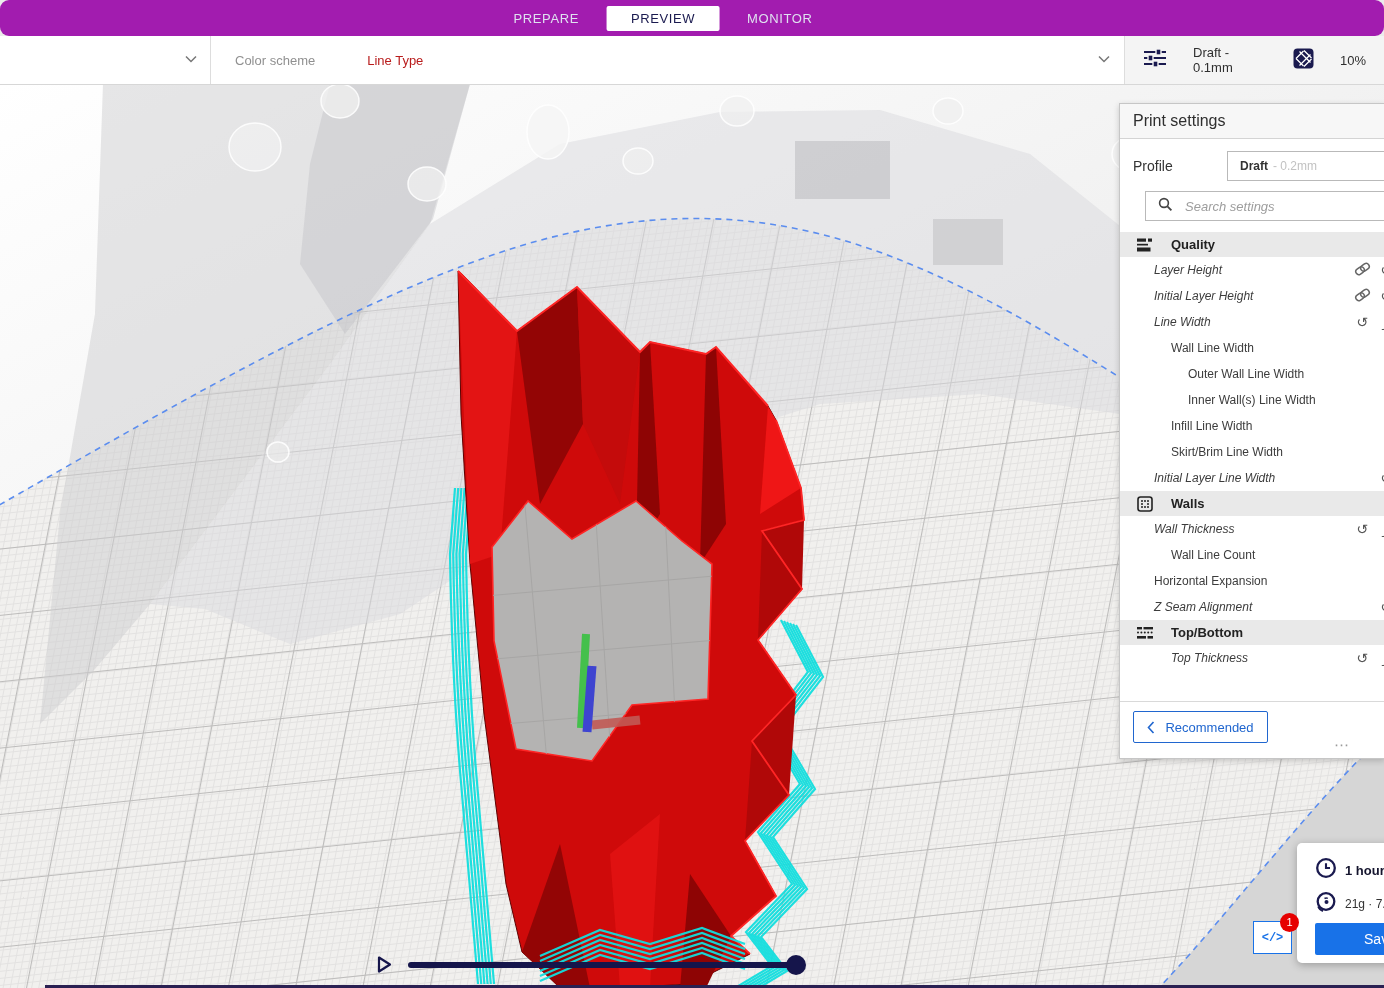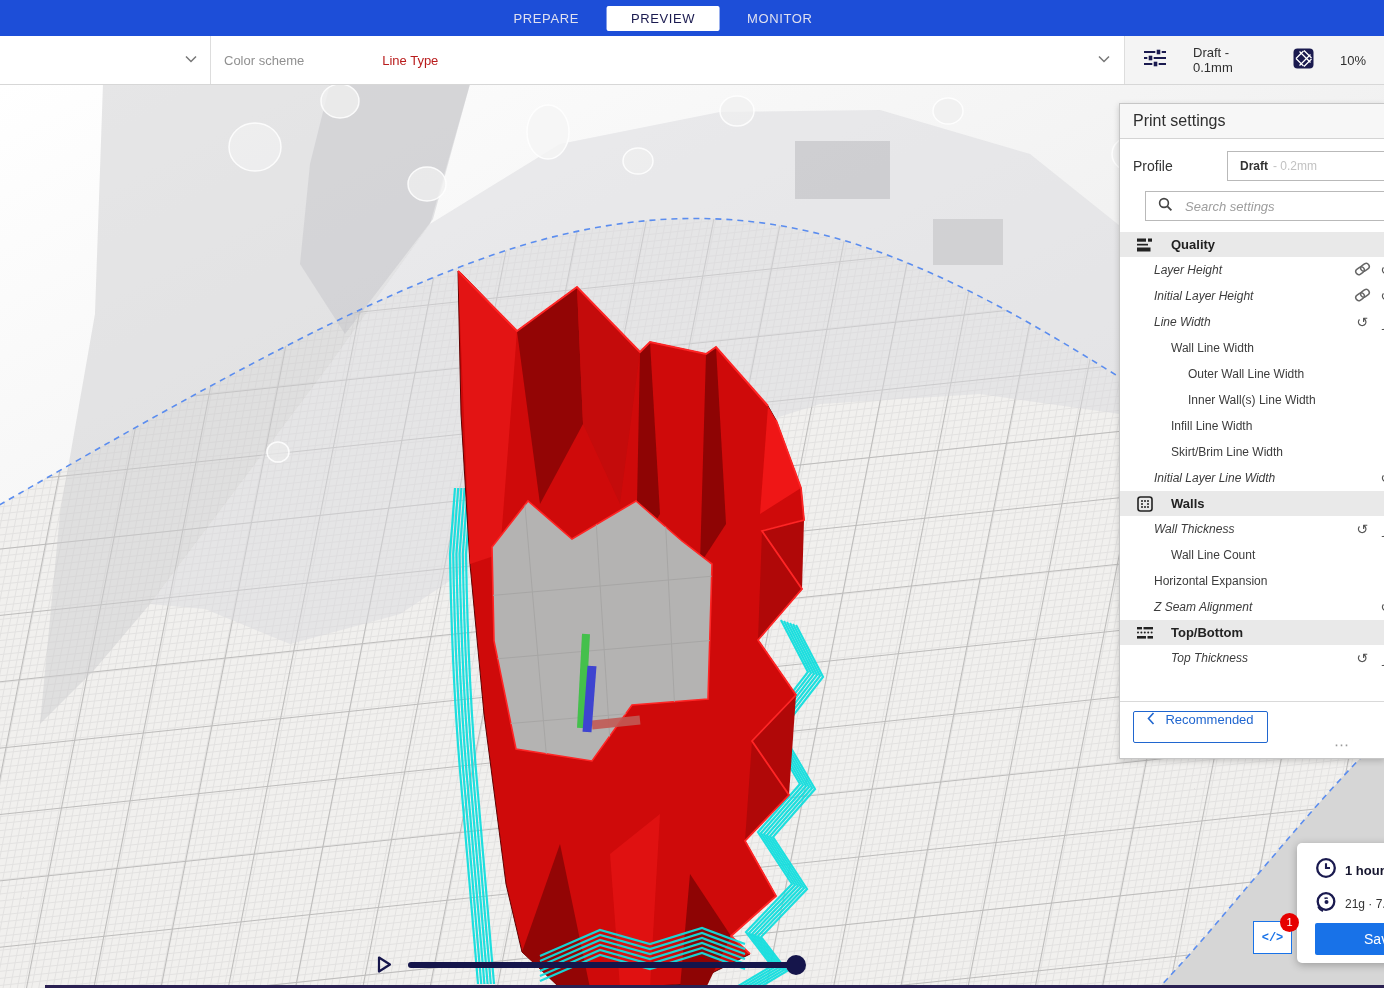--- a/index.html
+++ b/index.html
@@ -1,31 +1,31 @@
 <!DOCTYPE html>
 <html><head>
 <meta charset="utf-8">
 <style>
   html,body{margin:0;padding:0;}
   body{width:1384px;height:988px;overflow:hidden;position:relative;
        font-family:"Liberation Sans",sans-serif;background:#ececec;}
 
   
-  #topbar{position:absolute;left:0;top:0;right:0;height:36px;background:#1d4ed8;z-index:40;}
+  #topbar{position:absolute;left:0;top:0;right:0;height:36px;background:#a21caf;z-index:40;border-radius:9px;}
   .tabs{position:absolute;left:663px;top:0;transform:translateX(-50%);
         display:flex;align-items:center;height:36px;gap:12px;}
   .tab{color:#dfe0f0;font-size:13px;letter-spacing:.6px;padding:5px 16px;cursor:pointer;white-space:nowrap;}
   .tab.active{background:#ffffff;color:#1a1a4f;border-radius:2px;padding:5px 24px;}
 
   
   #toolbar{position:absolute;left:0;top:36px;right:0;height:48px;background:#ffffff;
            border-bottom:1px solid #d7d7d7;z-index:35;}
   .tb-left{position:absolute;left:0;top:0;width:210px;height:48px;border-right:1px solid #dddddd;}
   .tb-left .chev{position:absolute;right:12px;top:18px;}
-  .tb-mid{position:absolute;left:210px;top:0;height:48px;display:flex;align-items:center;padding-left:14px;gap:30px;}
+  .tb-mid{position:absolute;left:210px;top:0;height:48px;display:flex;align-items:center;padding-left:25px;gap:4px;}
   .cs-label{font-size:13px;color:#909090;}
   .cs-value{font-size:13px;color:#b91c1c;margin-left:48px;}
   .tb-chev2{position:absolute;left:1097px;top:18px;}
   .tb-right{position:absolute;left:1124px;top:0;right:0;height:48px;background:#f4f4f4;
             border-left:1px solid #dddddd;display:flex;align-items:center;padding:0 18px;gap:26px;}
   .tb-right .summary-text{font-size:13px;color:#2f2f2f;}
   .tb-right .spacer{flex:1;}
 
   
   #scene{position:absolute;left:0;top:84px;z-index:1;display:block;}
@@ -57,21 +57,21 @@
   .changed .row-label{font-style:italic;}
   .ind0{padding-left:34px;} .ind1{padding-left:51px;} .ind2{padding-left:68px;}
   .row-icons{position:absolute;right:0;top:0;height:26px;display:flex;align-items:center;gap:6px;}
   .row-icon{width:18px;text-align:center;line-height:1;}
   .row-icon.cut{margin-right:-10px;}
   .glyph{font-family:"DejaVu Sans",sans-serif;font-size:14px;color:#555555;}
   .fx{font-style:italic;font-size:13px;color:#555555;}
 
   .ps-divider{position:absolute;left:0;top:597px;right:0;height:1px;background:#d9d9d9;}
   .recommended-btn{position:absolute;left:13px;top:607px;width:133px;height:30px;background:#ffffff;
-                   border:1px solid #2066cf;border-radius:2px;display:flex;align-items:flex-start;
+                   border:1px solid #2066cf;border-radius:2px;display:flex;align-items:center;
                    justify-content:center;gap:10px;cursor:pointer;}
   .recommended-btn span{font-size:13px;color:#2066cf;}
   .ps-dots{position:absolute;right:34px;top:632px;color:#9a9a9a;font-size:15px;letter-spacing:2px;}
 
   
   #job-card{position:absolute;left:1297px;top:843px;width:150px;height:120px;background:#ffffff;
             border-radius:5px 0 0 5px;box-shadow:0 2px 8px rgba(0,0,0,.28);z-index:30;}
   .job-row{position:absolute;left:18px;display:flex;align-items:center;gap:8px;}
   .job-time{top:14px;}
   .job-material{top:48px;}

